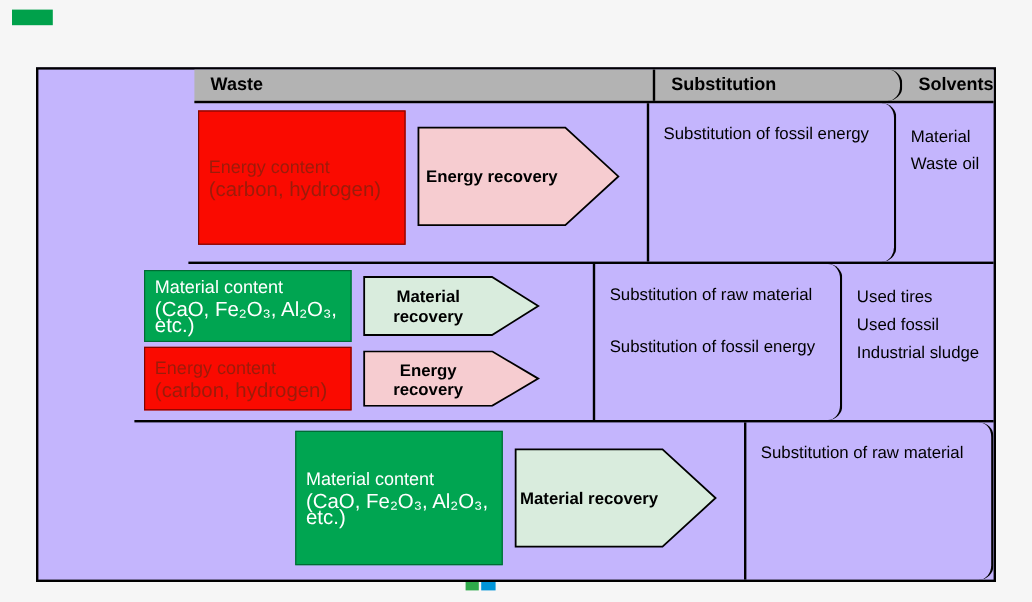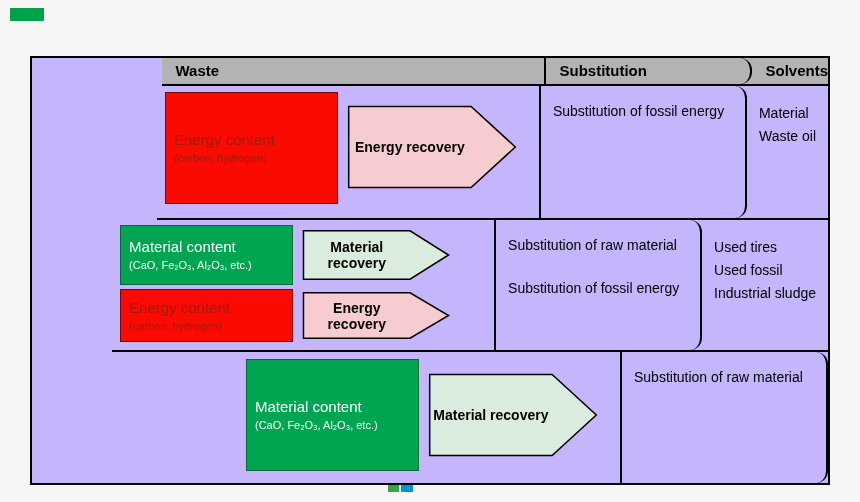--- a/index.html
+++ b/index.html
@@ -47,21 +47,21 @@
   .sub-p { margin:0 0 4px 0; }
   .sub-p.gap { margin-top:24px; }
   .ex { line-height:23px; }
 
   .box {
     position:absolute;
     display:flex; flex-direction:column; justify-content:center;
     padding-left:8px;
   }
   .box-title { font-size:15px; line-height:18px; }
-  .box-sub   { font-size:11px; line-height:14px; margin-top:2px; }
+  .box-sub   { font-size:17px; line-height:14px; margin-top:2px; }
   .box.red   { background:#fa0a00; border:1px solid #7e0600; }
   .box.red .box-title, .box.red .box-sub { color:#9b1c0a; }
   .box.green { background:#00a551; border:1px solid #006b34; }
   .box.green .box-title, .box.green .box-sub { color:#ffffff; }
 
   .arrow { position:absolute; }
   .arrow svg { position:absolute; left:0; top:0; width:100%; height:100%; display:block; }
   .arrow polygon { stroke:#000; stroke-width:1.5; }
   .arrow.pink polygon    { fill:#f6ccd0; }
   .arrow.ltgreen polygon { fill:#d9ecdd; }

